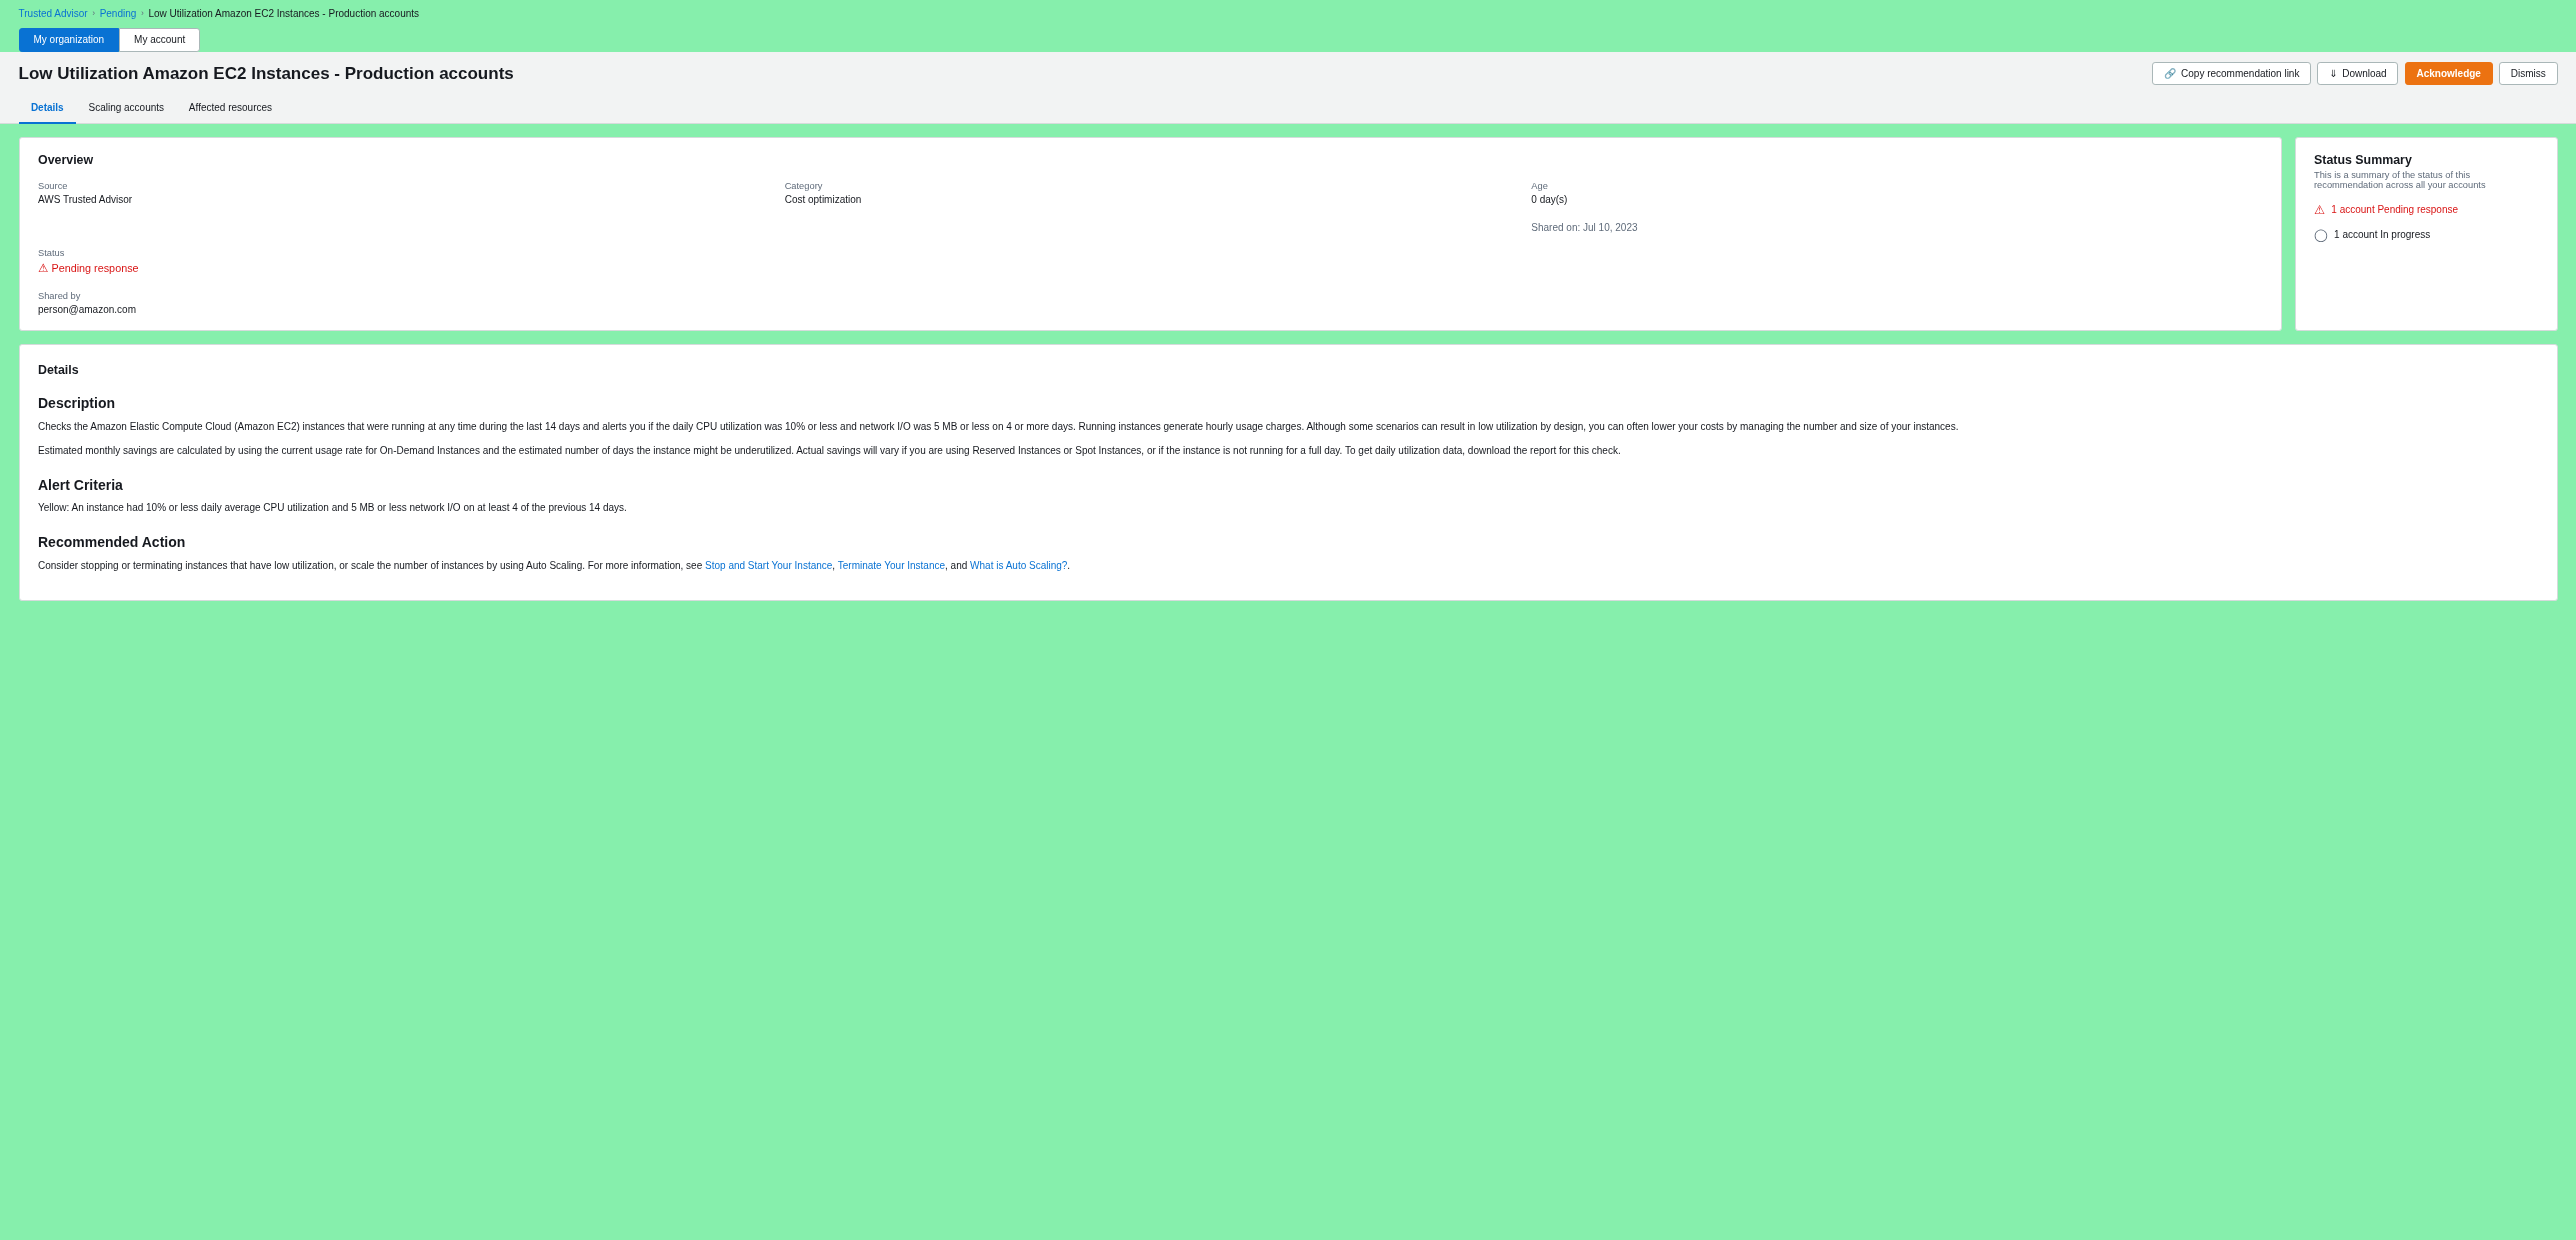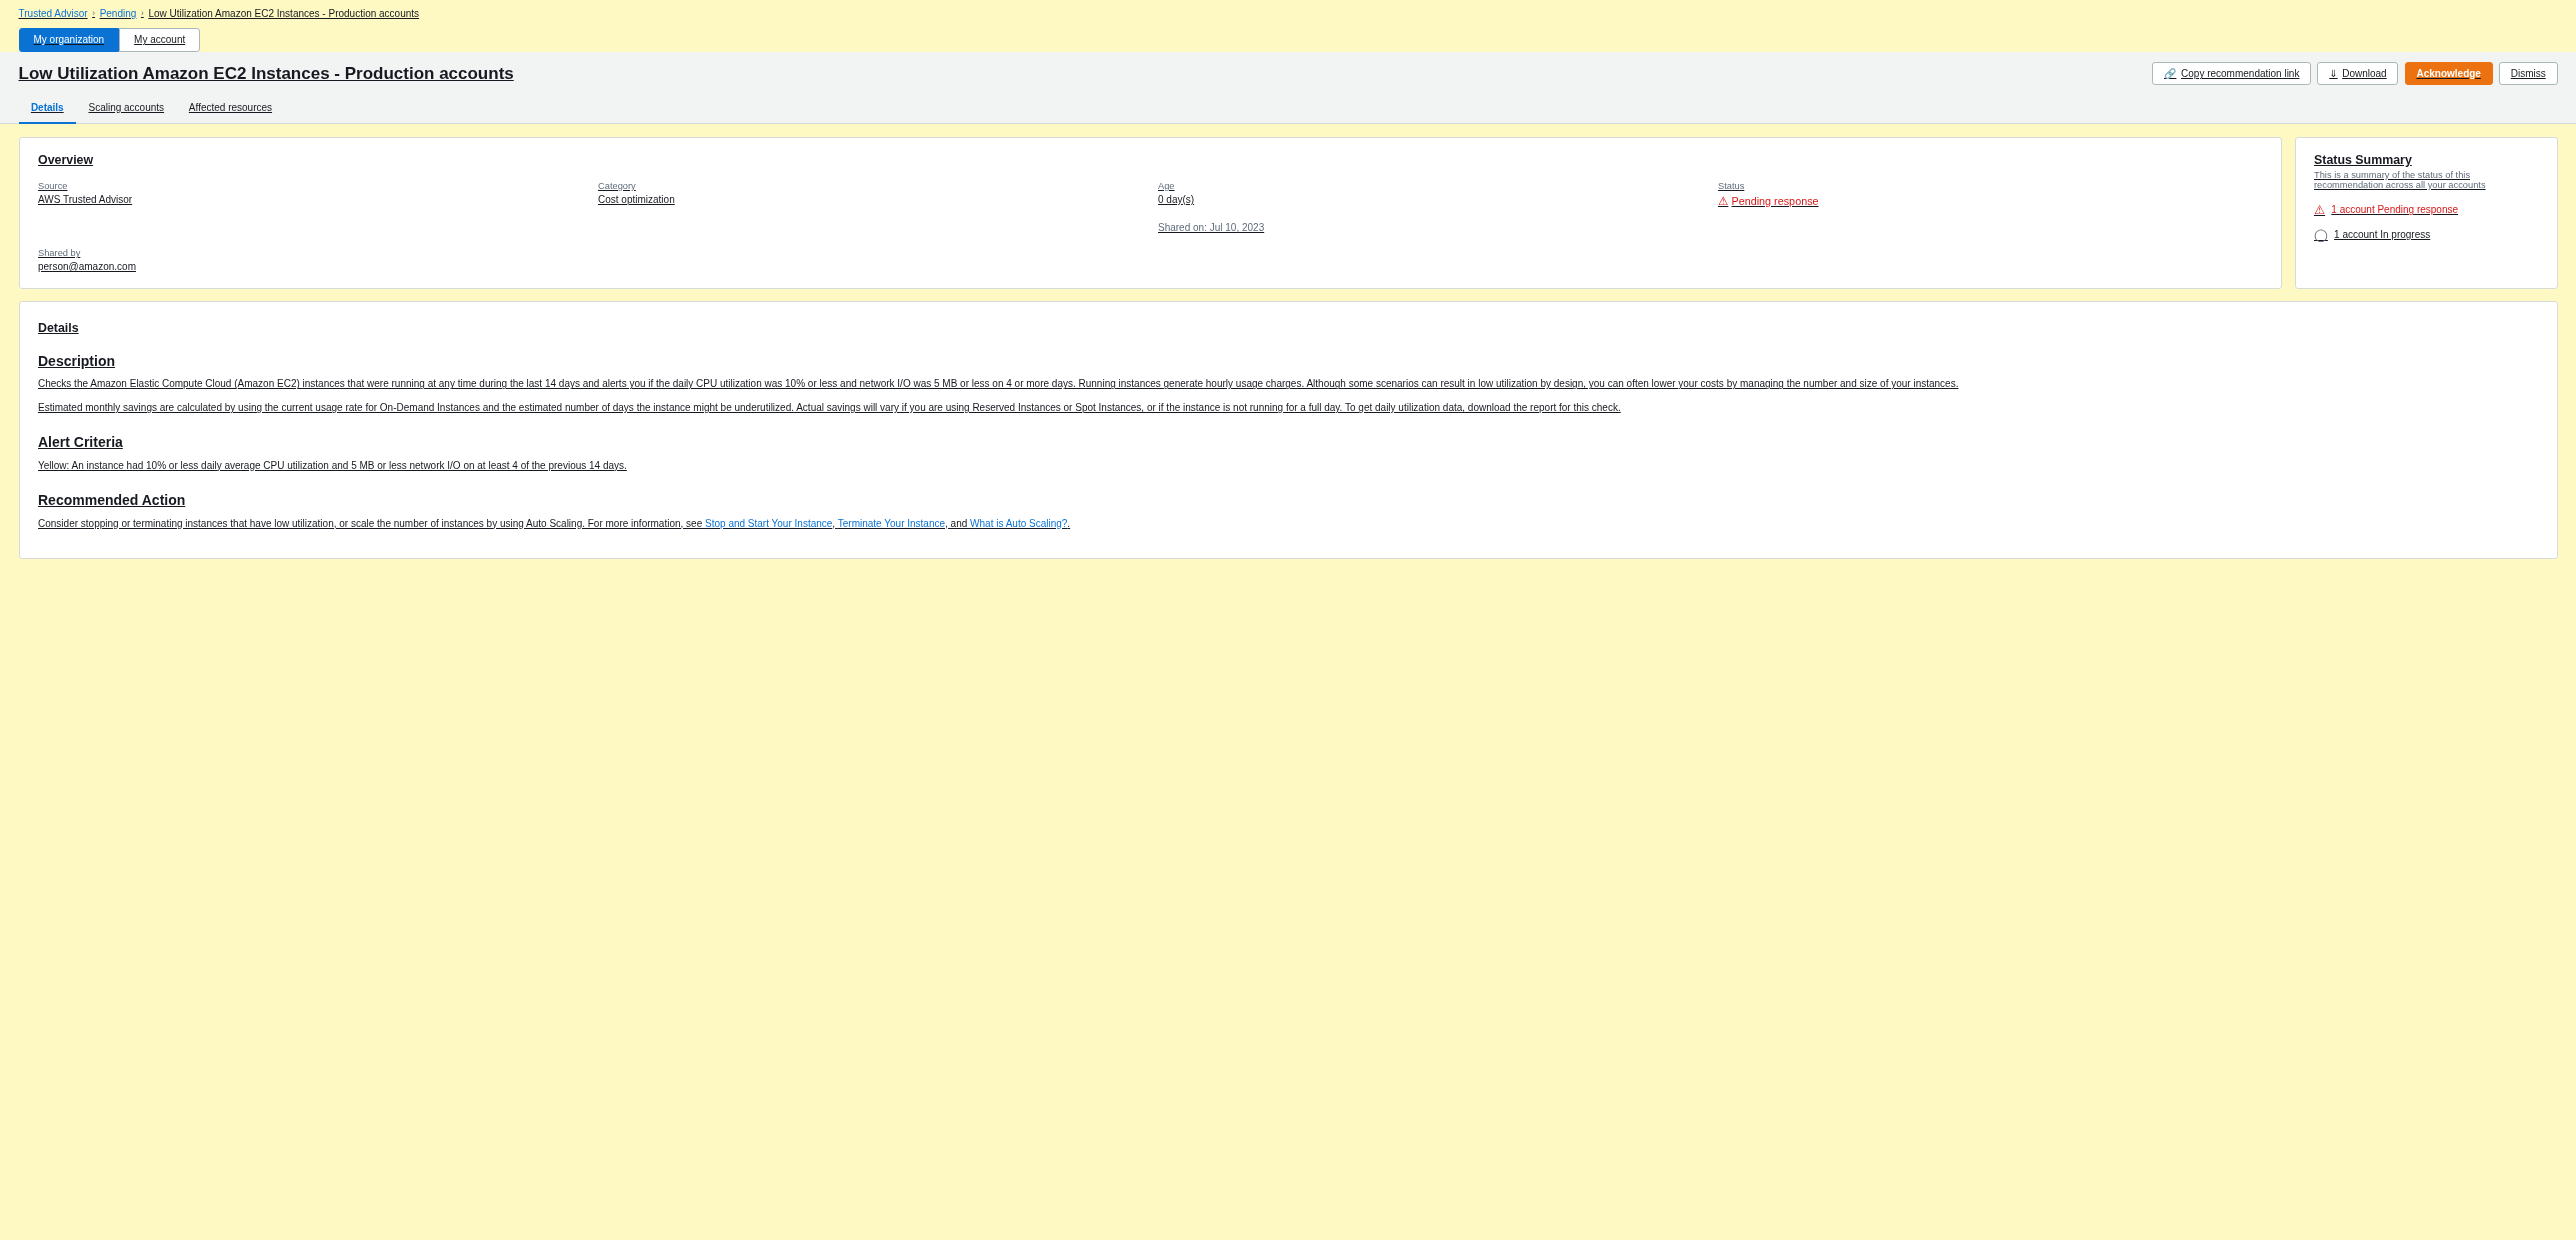--- a/index.html
+++ b/index.html
@@ -1,18 +1,18 @@
 <!DOCTYPE html>
 <html style="font-size:12.4px"><head>
   <meta charset="utf-8">
   <style>
     * { box-sizing: border-box; margin: 0; padding: 0; }
     body { font-family: -apple-system, BlinkMacSystemFont, "Amazon Ember", Arial, sans-serif; font-size: 10.8px; background: #f2f3f3; color: #16191f; }
 
-    .page-wrapper { background: #fef9c3; min-height: 100vh; text-decoration: underline; }
+    .page-wrapper { background: #86efac; min-height: 100vh; }
 
     
     .breadcrumb { display: flex; align-items: center; gap: 4.6px; padding: 7.7px 18.5px 4.6px; font-size: 10px; }
     .breadcrumb a { color: #0972d3; text-decoration: none; }
     .breadcrumb-sep { color: #5f6b7a; font-size: 8.5px; }
     .breadcrumb-current { color: #16191f; }
 
     
     .org-tabs { display: flex; gap: 0; padding: 4.6px 18.5px 0; }
     .org-tab { padding: 5.4px 14px; border: 0.8px solid #aab7b8; font-size: 10px; cursor: pointer; background: #fff; color: #16191f; text-align: right; }
@@ -35,21 +35,21 @@
 
     
     .main-content { padding: 12.4px 18.5px; display: flex; gap: 12.4px; flex-direction: column; }
 
     
     .top-row { display: flex; gap: 12.4px; }
 
     
     .overview-card { background: #fff; border: 0.8px solid #d5dbdb; border-radius: 3.1px; padding: 15.4px 18.5px; flex: 1; }
     .card-title { font-size: 12.4px; font-weight: 700; margin-bottom: 3.1px; }
-    .overview-grid { display: grid; grid-template-columns: 1fr 1fr 1fr 1fr; gap: 15.4px; margin-top: 14px; }
+    .overview-grid { display: grid; grid-template-columns: 1fr 1fr 1fr; gap: 15.4px; margin-top: 14px; }
     .overview-field-label { font-size: 9.3px; color: #5f6b7a; margin-bottom: 3.1px; }
     .overview-field-value { font-size: 10px; color: #16191f; }
     .overview-shared { margin-top: 15.4px; }
     .status-pending { color: #d91515; display: flex; align-items: center; gap: 3.1px; }
     .age-sub { font-size: 10px; color: #5f6b7a; margin-top: 17px; }
 
     
     .status-summary-card { background: #fff; border: 0.8px solid #d5dbdb; border-radius: 3.1px; padding: 15.4px 18.5px; width: 263px; min-width: 201px; }
     .status-summary-subtitle { font-size: 9.3px; color: #5f6b7a; margin-top: 3.1px; margin-bottom: 12.4px; }
     .status-item { display: flex; align-items: center; gap: 6.2px; margin-bottom: 9.3px; font-size: 10px; }

